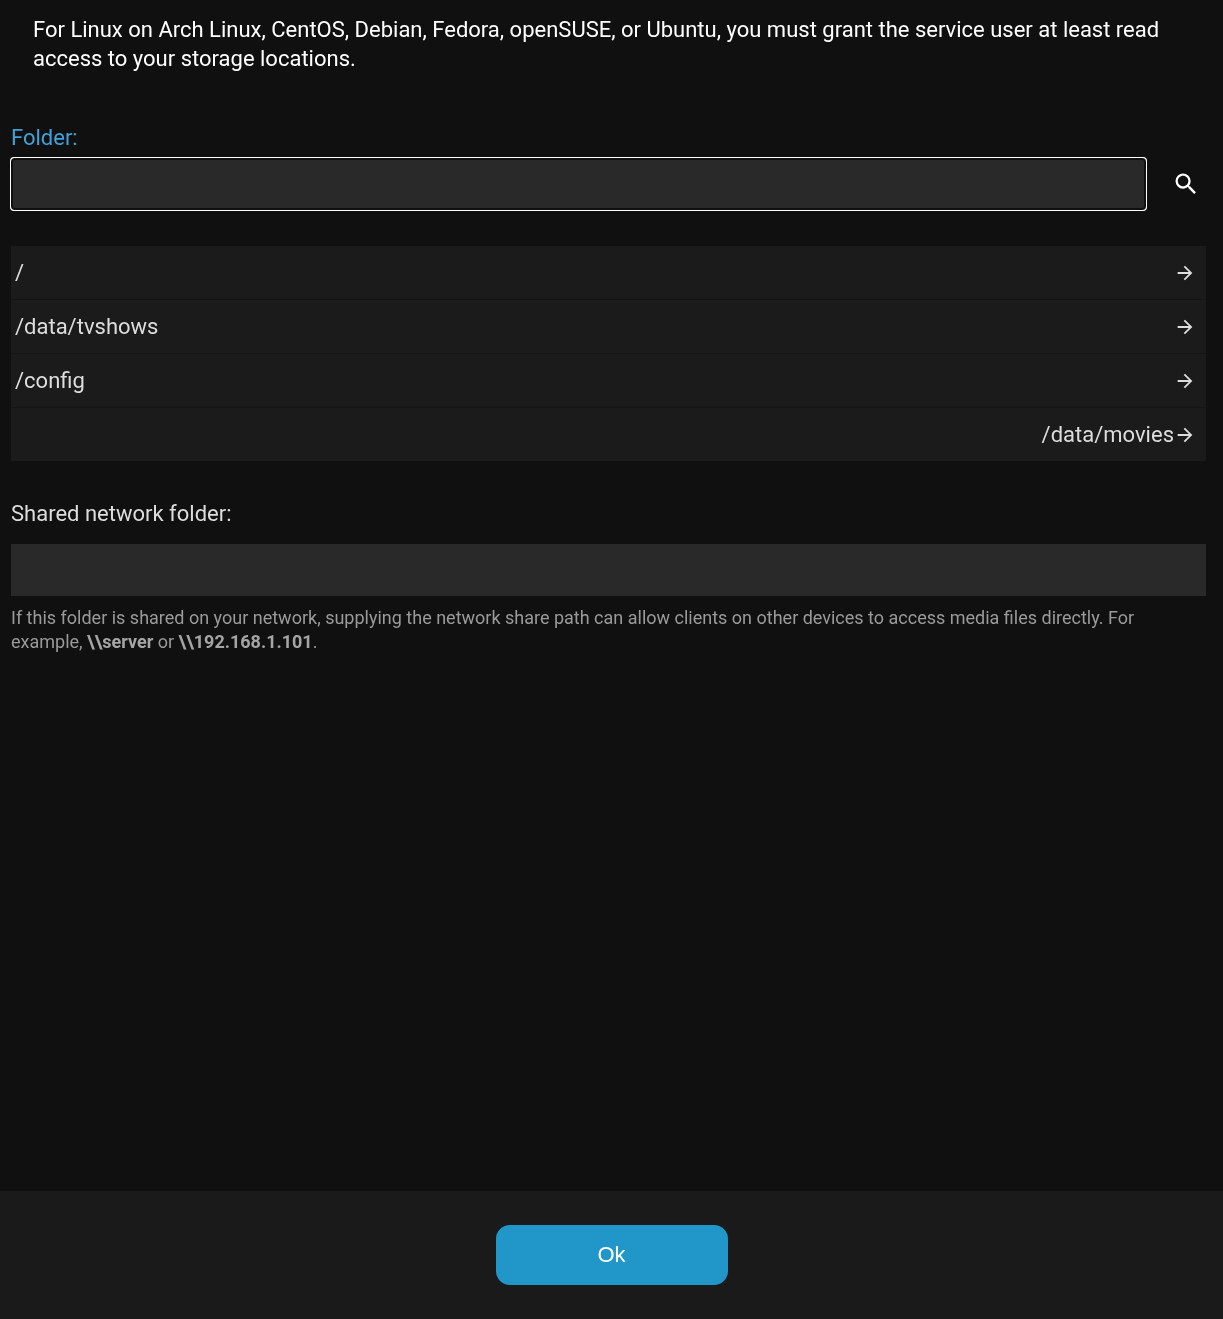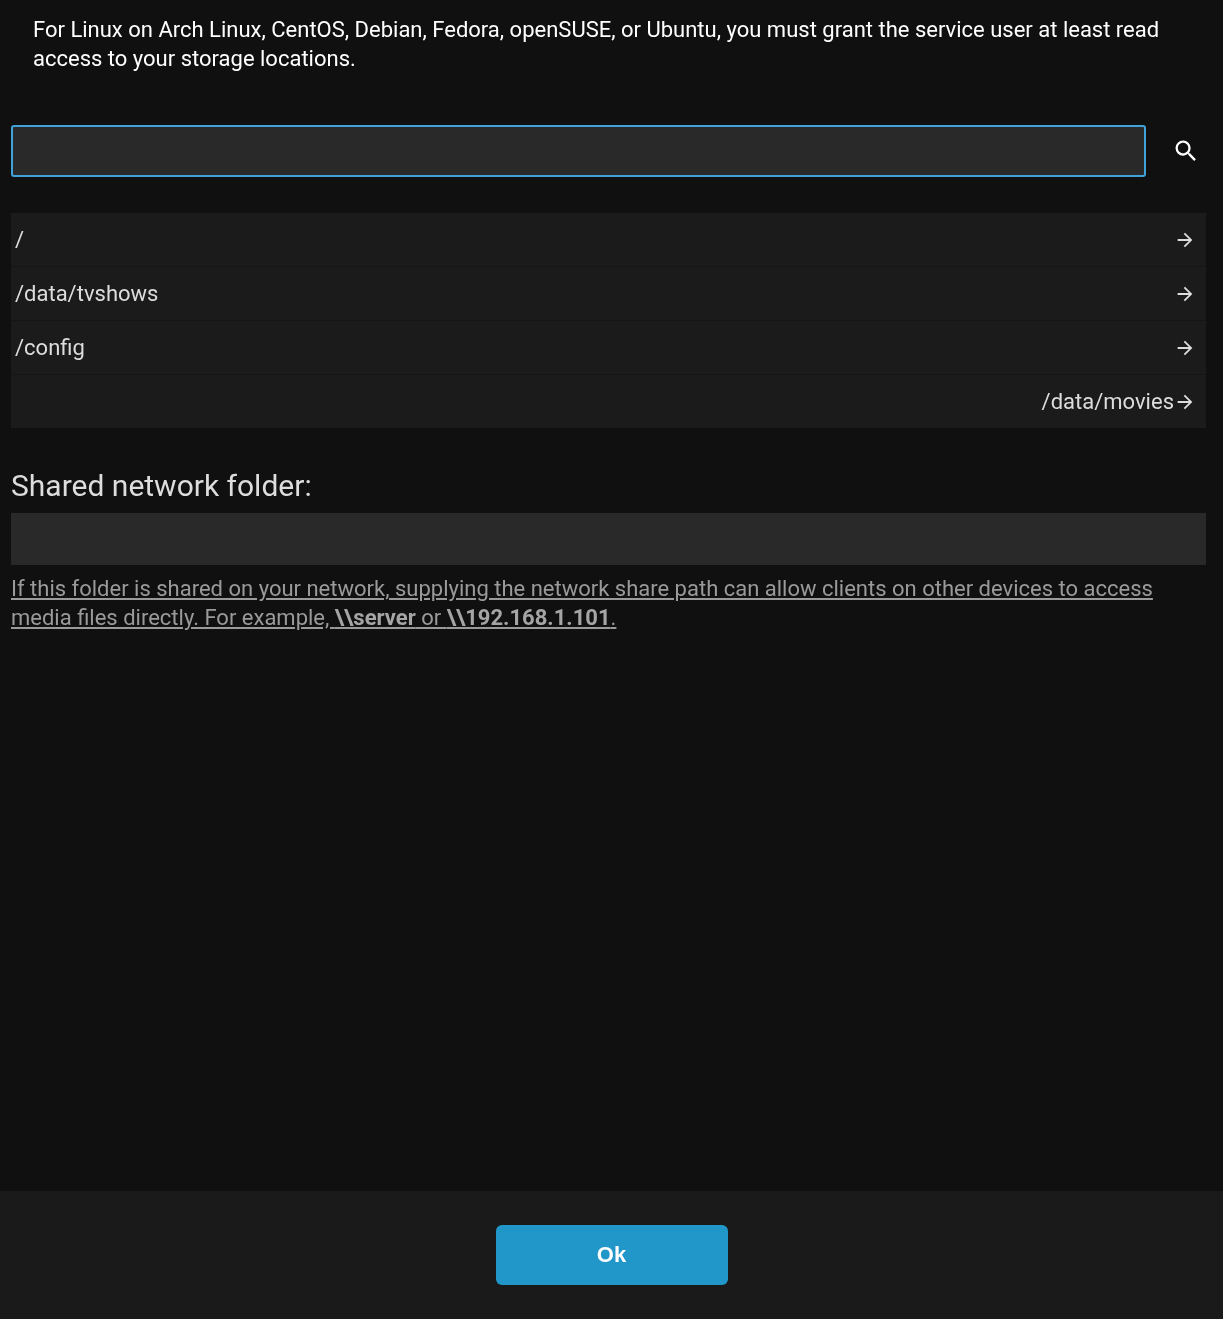--- a/index.html
+++ b/index.html
@@ -83,68 +83,68 @@
     color: #dddddd;
     font-size: 22px;
   }
   .folder-item svg {
     width: 22px;
     height: 22px;
     fill: #dddddd;
   }
   .network-label {
     color: #dddddd;
-    font-size: 30px;
-    margin-bottom: 10px;
+    font-size: 22px;
+    margin-bottom: 18px;
   }
   .network-input {
     width: 100%;
     background: #292929;
     border: none;
     height: 52px;
     color: #fff;
     font-size: 20px;
     padding: 0 10px;
     margin-bottom: 10px;
   }
   .help-text {
     color: #9a9a9a;
-    font-size: 22px;
+    font-size: 18px;
     line-height: 1.3;
-    text-decoration: underline;
   }
   .help-text b {
     color: #a5a5a5;
     font-weight: 700;
   }
   .footer {
     background: #1a1a1a;
     height: 128px;
     display: flex;
     align-items: center;
     justify-content: center;
   }
   .ok-btn {
     background: #2196c9;
     color: #ffffff;
     border: none;
     font-size: 22px;
-    font-weight: 700;
+    font-weight: 400;
     width: 232px;
     height: 60px;
     cursor: pointer;
-    border-radius: 6px;
+    border-radius: 14px;
   }
 </style>
 </head>
 <body>
 
 <div class="content">
   <p class="intro-text">For Linux on Arch Linux, CentOS, Debian, Fedora, openSUSE, or Ubuntu, you must grant the service user at least read access to your storage locations.</p>
 
+  <div class="folder-label">Folder:</div>
   <div class="folder-row">
     <input class="folder-input" type="text" autofocus="" value="" style="">
     <button class="search-btn">
       <svg viewBox="0 0 24 24">
           <path d="M15.5 14h-.79l-.28-.27A6.471 6.471 0 0016 9.5 6.5 6.5 0 109.5 16c1.61 0 3.09-.59 4.23-1.57l.27.28v.79l5 4.99L20.49 19l-4.99-5zM9.5 14C7.01 14 5 11.99 5 9.5S7.01 5 9.5 5 14 7.01 14 9.5 11.99 14 9.5 14z"></path>
         </svg>
     </button>
   </div>
 
   <div class="folder-list">

